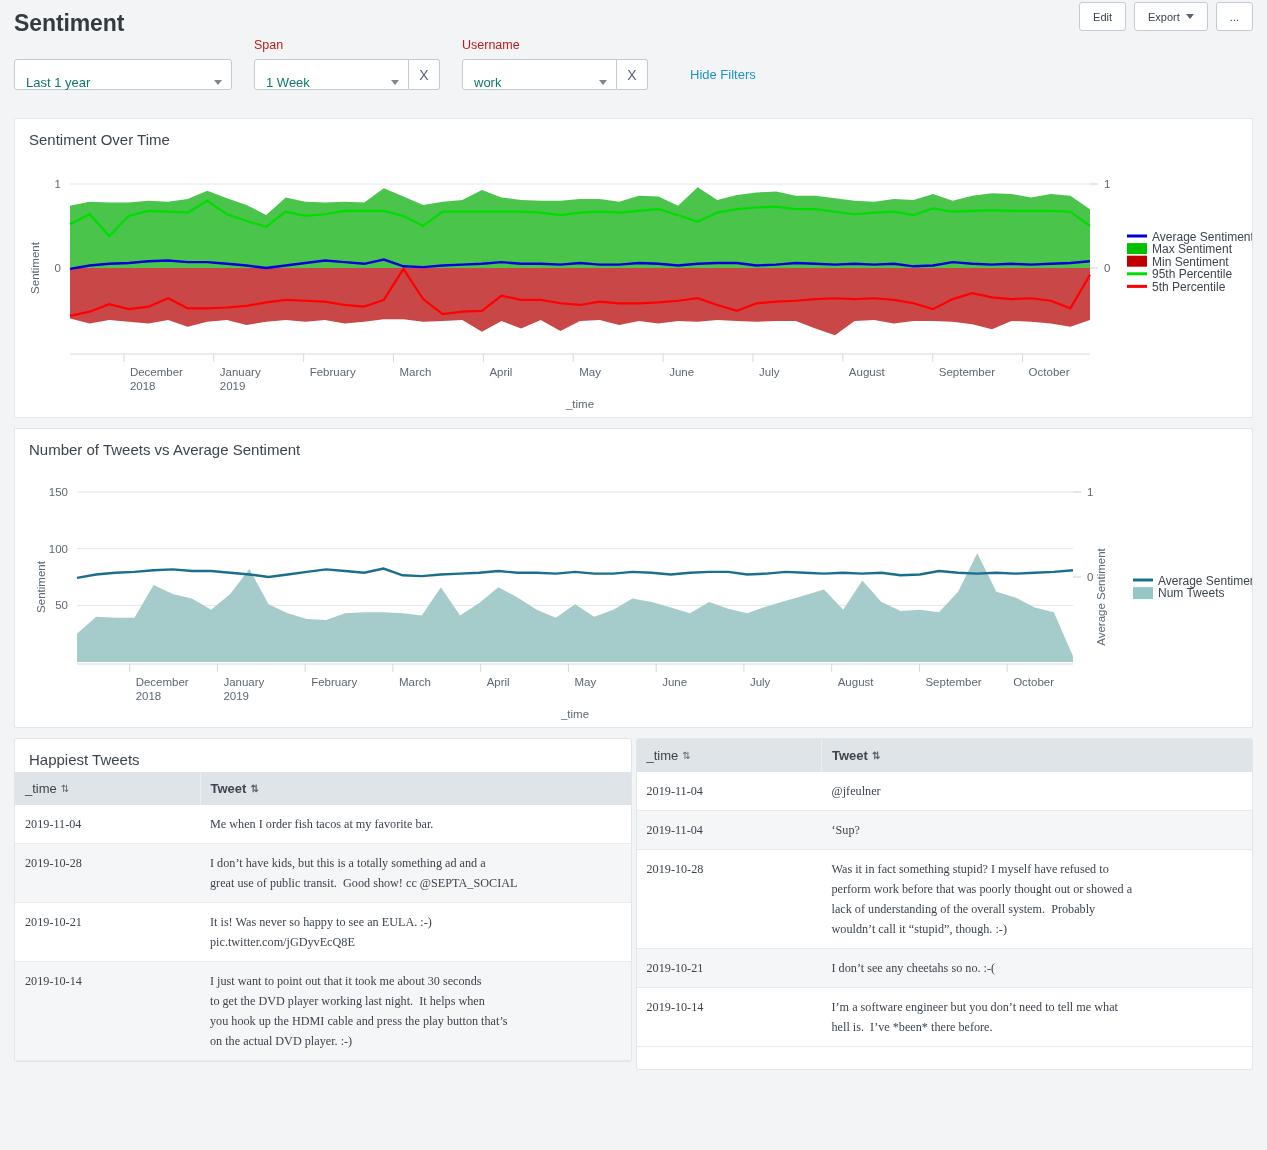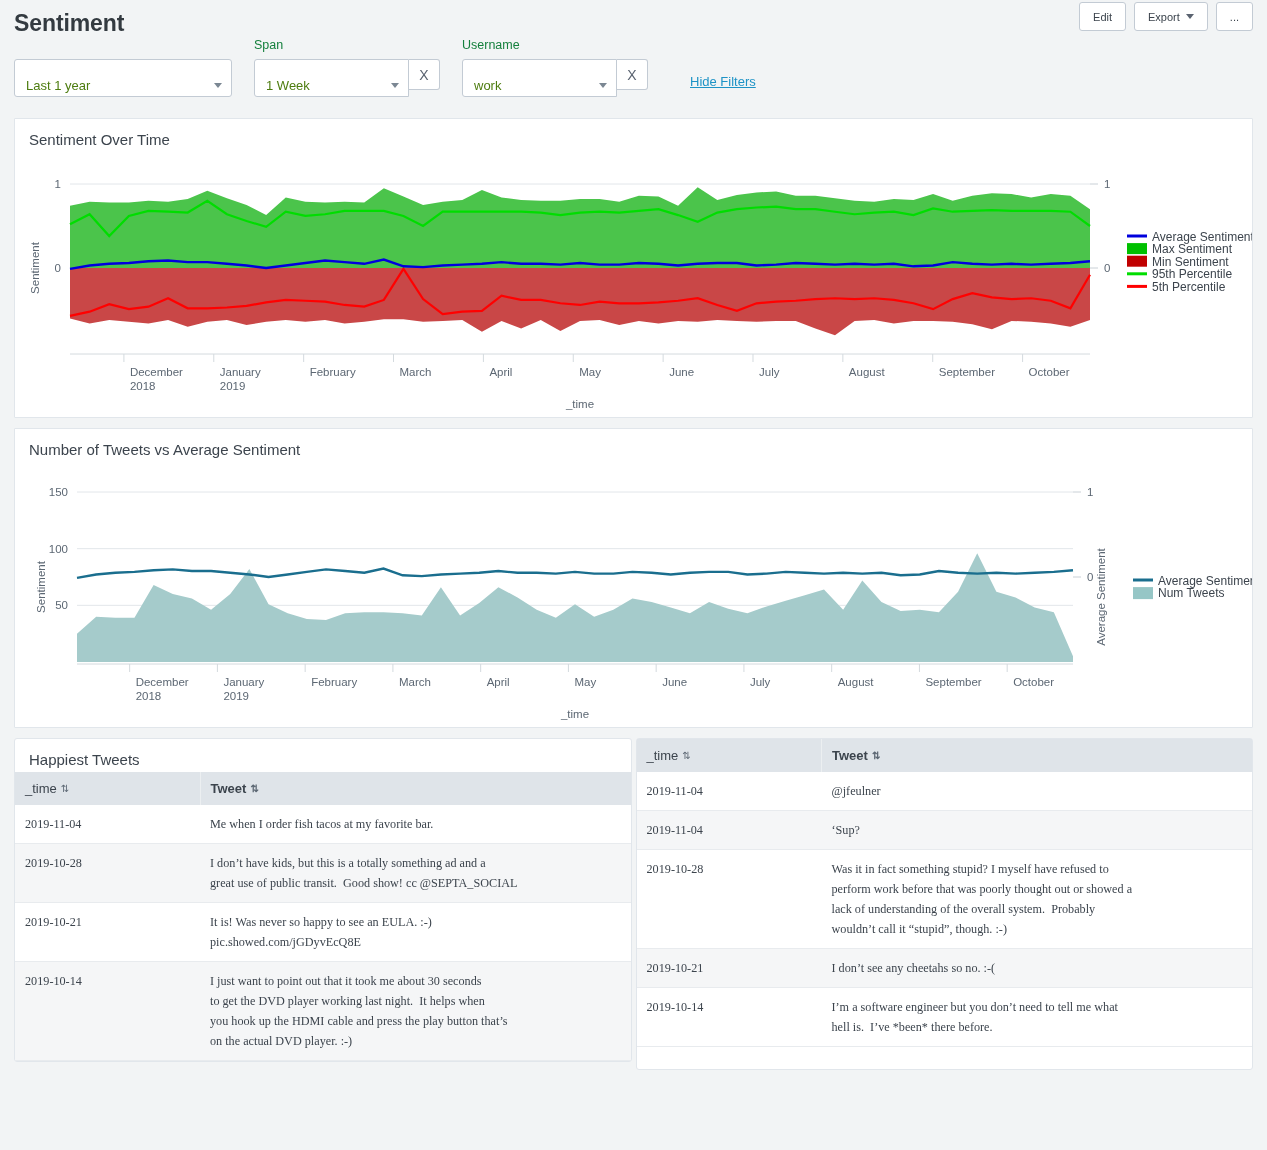--- a/index.html
+++ b/index.html
@@ -57,36 +57,36 @@
   .filters {
     position: absolute;
     top: 38px; left: 14px; right: 14px;
     display: flex;
     align-items: flex-end;
     gap: 0;
   }
   .filter-group { margin-right: 22px; }
   .filter-label {
     font-size: 12.5px;
-    color: #15803d;
+    color: #b91c1c;
     margin-bottom: 5px;
     display: block;
     height: 16px;
   }
   .ctl-row { display: flex; }
   .select-box {
     background: #fff;
     border: 1px solid #c3cbd4;
     border-radius: 3px;
-    height: 38px;
+    height: 31px;
     display: flex;
     align-items: center;
     padding: 15px 9px 0 11px;
     font-size: 13px;
-    color: #4d7c0f;
+    color: #0f766e;
     cursor: pointer;
     position: relative;
     justify-content: space-between;
   }
   .select-box .caret {
     width: 0; height: 0;
     border-left: 4px solid transparent;
     border-right: 4px solid transparent;
     border-top: 5px solid #7b8793;
     margin-left: 14px;
@@ -116,21 +116,20 @@
     color: #3c444d;
     font-family: "Liberation Sans", sans-serif;
   }
   .hide-filters {
     font-size: 13px;
     color: #1e93c6;
     cursor: pointer;
     margin-left: 20px;
     padding-bottom: 8px;
     white-space: nowrap;
-    text-decoration: underline;
   }
 
   
   .panel {
     background: #fff;
     border: 1px solid #e1e6eb;
     border-radius: 1px;
     margin: 0 14px 10px 14px;
     position: relative;
   }
@@ -411,21 +410,21 @@
               <td>Me when I order fish tacos at my favorite bar.</td>
             </tr>
             <tr>
               <td class="col-time">2019-10-28</td>
               <td>I don’t have kids, but this is a totally something ad and a
 great use of public transit.  Good show! cc @SEPTA_SOCIAL</td>
             </tr>
             <tr>
               <td class="col-time">2019-10-21</td>
               <td>It is! Was never so happy to see an EULA. :-)
-pic.showed.com/jGDyvEcQ8E</td>
+pic.twitter.com/jGDyvEcQ8E</td>
             </tr>
             <tr>
               <td class="col-time">2019-10-14</td>
               <td>I just want to point out that it took me about 30 seconds
 to get the DVD player working last night.  It helps when
 you hook up the HDMI cable and press the play button that’s
 on the actual DVD player. :-)</td>
             </tr>
           </tbody>
       </table>

